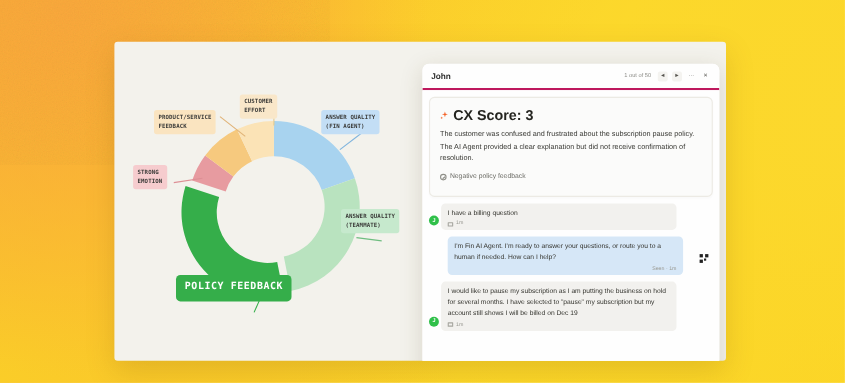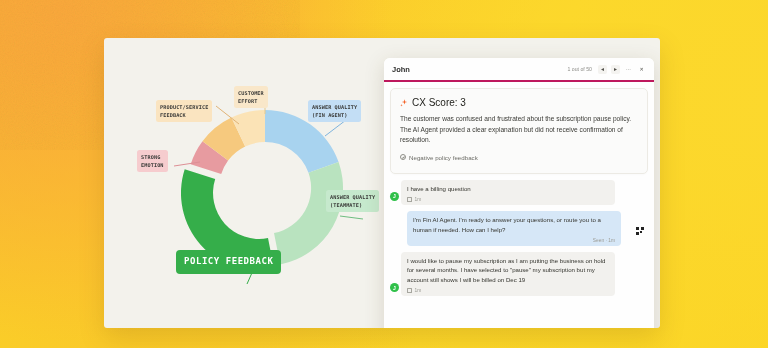--- a/index.html
+++ b/index.html
@@ -20,21 +20,21 @@
 
   
   #app-card{
     position:absolute; left:104px; top:38px; width:556px; height:290px;
     background:#f3f2ec; border-radius:3px;
     box-shadow:0 10px 26px rgba(120,80,10,.18);
     overflow:hidden;
   }
 
   
-  #chart-area{ position:absolute; left:16px; top:0; width:300px; height:290px; }
+  #chart-area{ position:absolute; left:0; top:0; width:300px; height:290px; }
   #donut-svg{ position:absolute; left:30px; top:38px; }
 
   .chip{
     position:absolute;
     font-family:"DejaVu Sans Mono", monospace;
     font-size:5.2px; line-height:1.55;
     letter-spacing:.02em;
     padding:3px 4px; border-radius:2.5px;
     font-weight:700; white-space:pre-line;
     color:#3a3a38;
@@ -69,21 +69,21 @@
   .hbtn.plain{ background:transparent; }
 
   #convo-body{ padding:6px; height:261px; background:#fefefe; }
 
   
   #cx-card{
     background:#fbfbfa; border:1px solid #eceae4; border-radius:5px;
     padding:8px 9px 9px; box-shadow:0 1px 2px rgba(0,0,0,.02);
   }
   #cx-head{ display:flex; align-items:center; gap:4px; margin-bottom:6px; }
-  #cx-title{ font-size:10px; font-weight:400; color:#24241f; }
+  #cx-title{ font-size:13px; font-weight:700; color:#24241f; }
   #cx-text{ font-size:6.6px; line-height:1.62; color:#3b3b36; }
   #cx-tag{
     display:inline-flex; align-items:center; gap:3px;
     margin-top:7px; font-size:6.2px; color:#6c6c66;
   }
   .ring{
     width:6px; height:6px; border-radius:50%; border:1px solid #8f8f88;
     position:relative; flex:none;
   }
   .ring::after{

